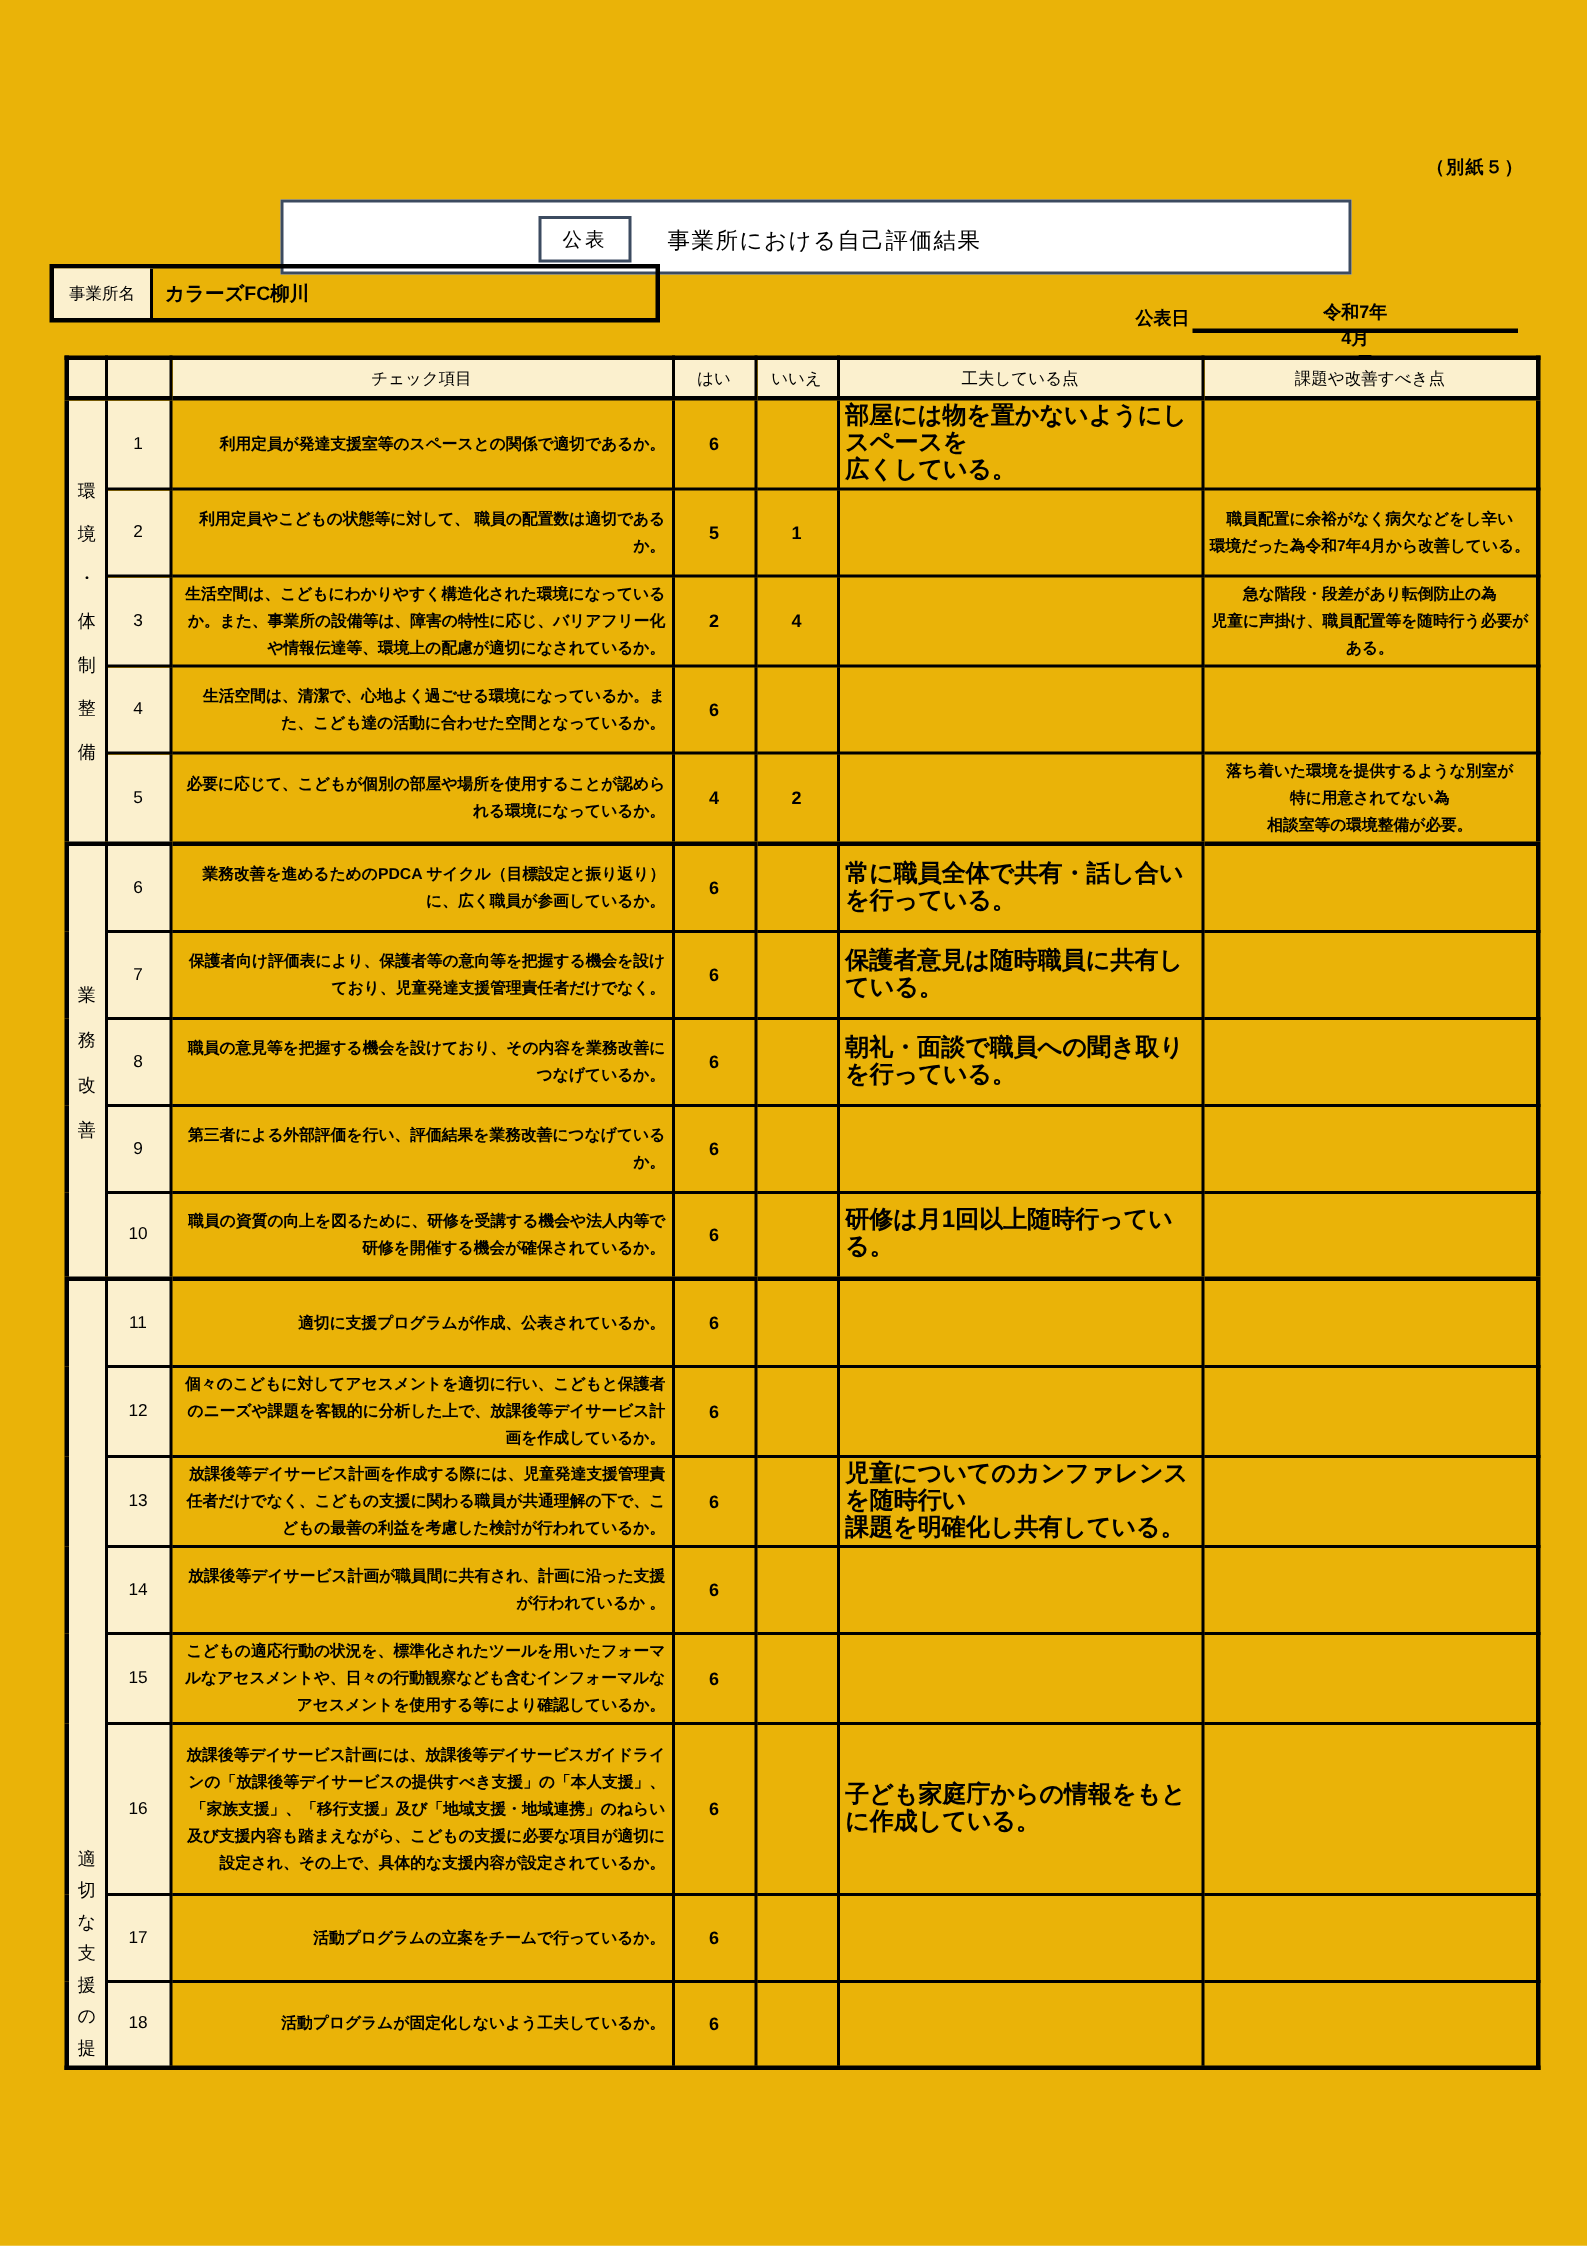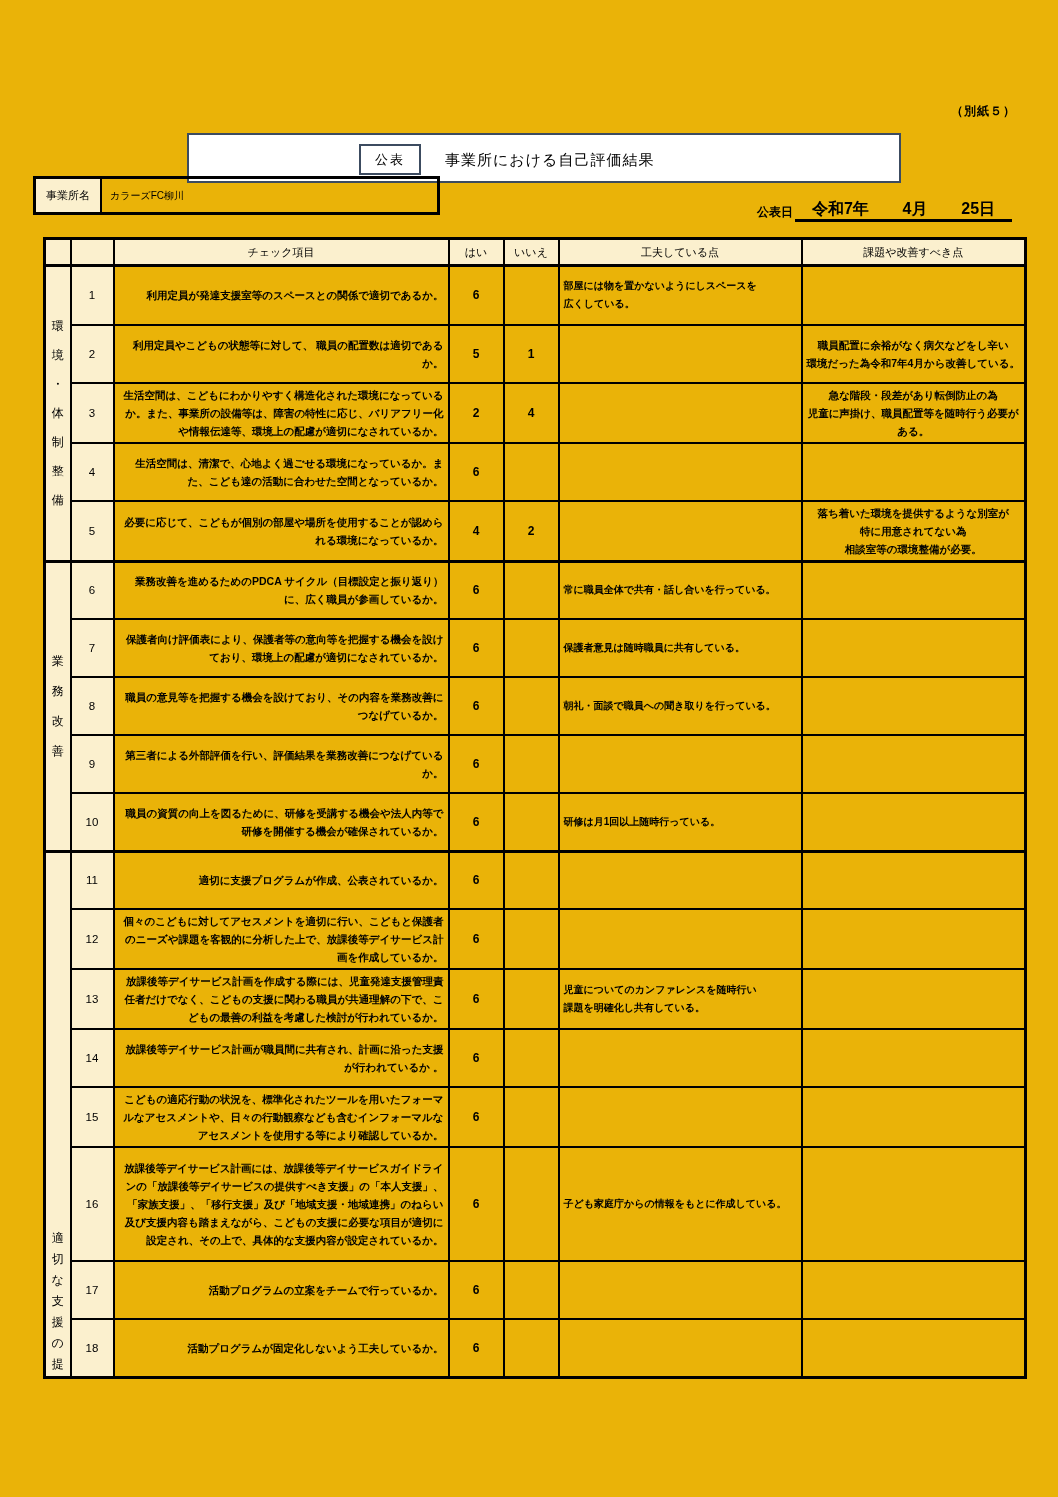--- a/index.html
+++ b/index.html
@@ -63,39 +63,40 @@
     width:66px;
     background:var(--cell-fill);
     border-right:2px solid #000;
     display:flex; align-items:center; justify-content:center;
     font-size:11px;
   }
   .office-value{
     flex:1;
     display:flex; align-items:center;
     padding-left:8px;
-    font-size:10px;
-    font-weight:400;
+    font-size:13px;
+    font-weight:700;
   }
   .publish-date-label{
     position:absolute;
     left:757px; top:204px;
     font-size:12px;
     font-weight:700;
   }
   .publish-date-line{
     position:absolute;
     left:795px; top:200px;
     width:217px; height:22px;
     border-bottom:3px solid #000;
     display:flex;
     justify-content:space-around;
     align-items:center;
-    font-size:16px;
-    font-weight:700;
+    font-size:12px;
+    font-weight:700;
+    flex-direction:column;
   }
   table.eval{
     position:absolute;
     left:43px; top:237px;
     width:981px;
     border-collapse:collapse;
     table-layout:fixed;
     border:3px solid #000;
   }
   table.eval th, table.eval td{
@@ -136,21 +137,21 @@
     line-height:18px;
     text-align:right;
     padding:2px 4px;
   }
   td.count-cell{
     text-align:center;
     font-size:12px;
     font-weight:700;
   }
   td.devised-cell{
-    font-size:10px;
+    font-size:16px;
     font-weight:700;
     line-height:18px;
     text-align:left;
     padding:2px 4px;
     white-space:pre-line;
   }
   td.issues-cell{
     font-size:10.5px;
     font-weight:700;
     line-height:18px;
@@ -269,21 +270,21 @@
           </td>
           <td class="num-cell">6</td>
           <td class="item-cell">業務改善を進めるためのPDCA サイクル（目標設定と振り返り）に、広く職員が参画しているか。</td>
           <td class="count-cell">6</td>
           <td class="count-cell"></td>
           <td class="devised-cell">常に職員全体で共有・話し合いを行っている。</td>
           <td class="issues-cell"></td>
         </tr>
         <tr style="height: 58px;">
           <td class="num-cell">7</td>
-          <td class="item-cell">保護者向け評価表により、保護者等の意向等を把握する機会を設けており、環境上の配慮が適切になされているか。</td>
+          <td class="item-cell">保護者向け評価表により、保護者等の意向等を把握する機会を設けており、児童発達支援管理責任者だけでなく。</td>
           <td class="count-cell">6</td>
           <td class="count-cell"></td>
           <td class="devised-cell">保護者意見は随時職員に共有している。</td>
           <td class="issues-cell"></td>
         </tr>
         <tr style="height: 58px;">
           <td class="num-cell">8</td>
           <td class="item-cell">職員の意見等を把握する機会を設けており、その内容を業務改善につなげているか。</td>
           <td class="count-cell">6</td>
           <td class="count-cell"></td>

